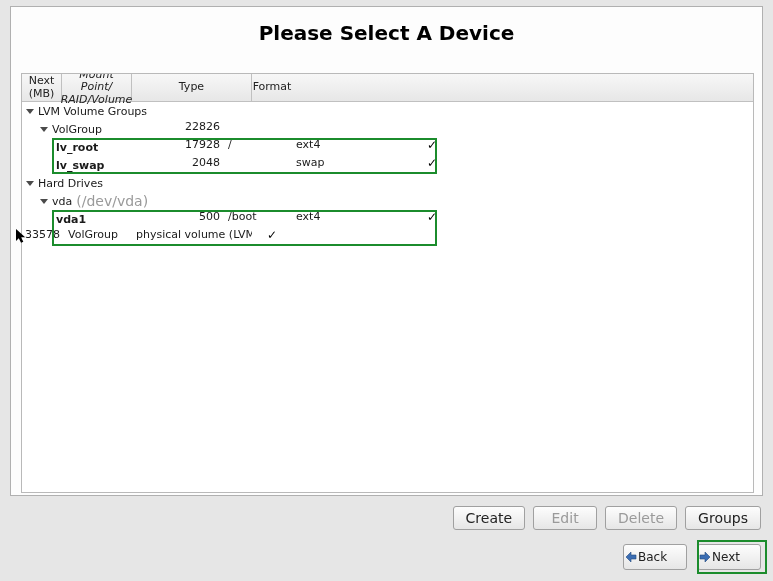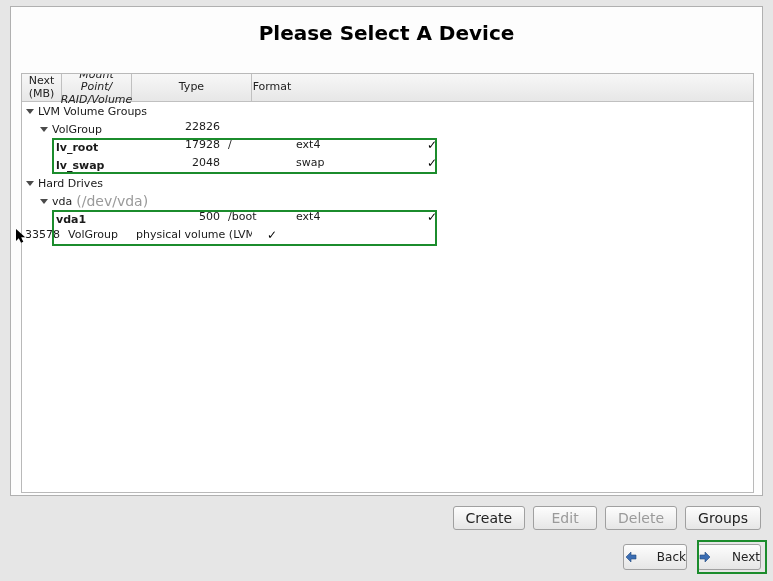--- a/index.html
+++ b/index.html
@@ -132,21 +132,21 @@
   .nav-btn {
     background: linear-gradient(#fdfdfd, #e6e6e6);
     border: 1px solid #a0a0a0;
     border-radius: 3px;
     font-size: 12px;
     color: #222;
     height: 26px;
     min-width: 64px;
     display: inline-flex;
     align-items: center;
-    justify-content: space-between;
+    justify-content: flex-start;
     gap: 0;
     cursor: pointer;
   }
   .nav-btn .icon { width: 14px; height: 14px; display: inline-block; }
   .next-highlight {
     border: 2px solid #1b8c2c;
     position: absolute;
     pointer-events: none;
   }
 </style>

